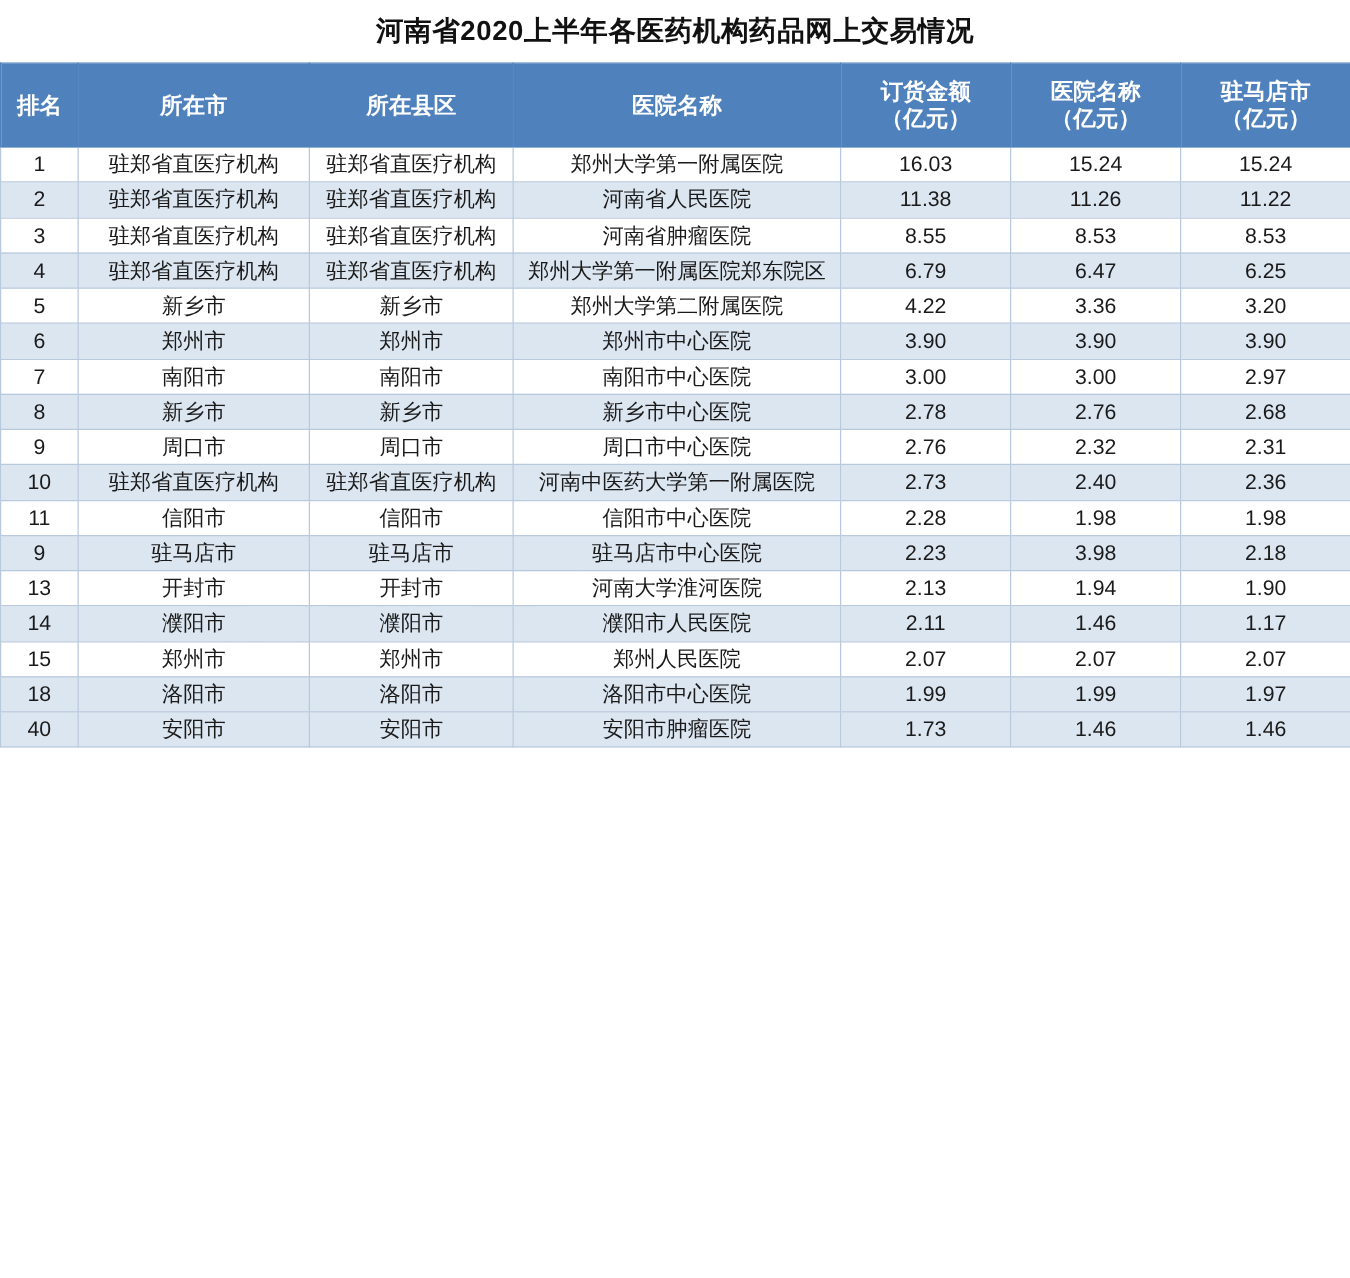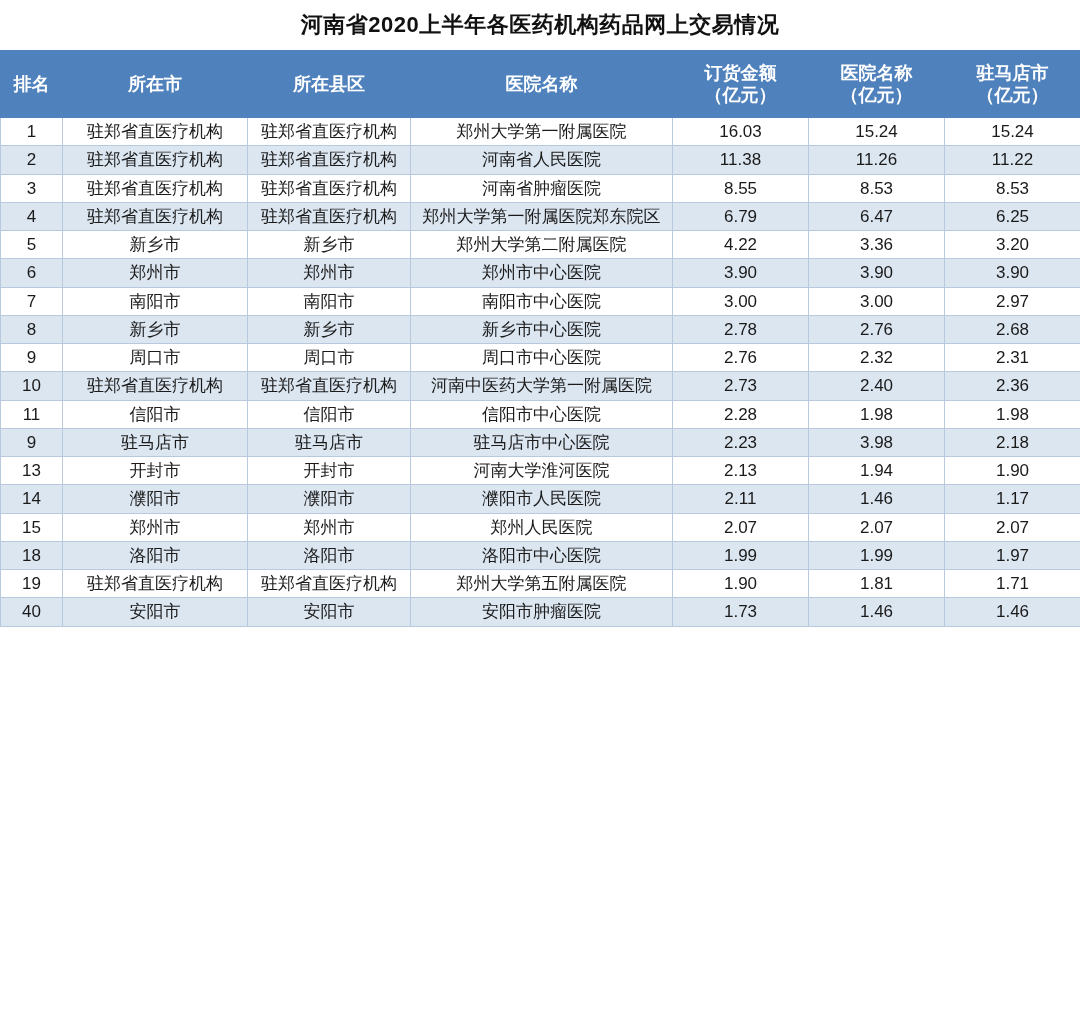--- a/index.html
+++ b/index.html
@@ -257,29 +257,20 @@
         </tr>
         <tr class="even">
           <td class="rank">18</td>
           <td>洛阳市</td>
           <td>洛阳市</td>
           <td>洛阳市中心医院</td>
           <td>1.99</td>
           <td>1.99</td>
           <td>1.97</td>
         </tr>
-        <tr class="odd">
-          <td class="rank">19</td>
-          <td>驻郑省直医疗机构</td>
-          <td>驻郑省直医疗机构</td>
-          <td>郑州大学第五附属医院</td>
-          <td>1.90</td>
-          <td>1.81</td>
-          <td>1.71</td>
-        </tr>
         <tr class="even">
           <td class="rank">40</td>
           <td>安阳市</td>
           <td>安阳市</td>
           <td>安阳市肿瘤医院</td>
           <td>1.73</td>
           <td>1.46</td>
           <td>1.46</td>
         </tr>
       </tbody>

